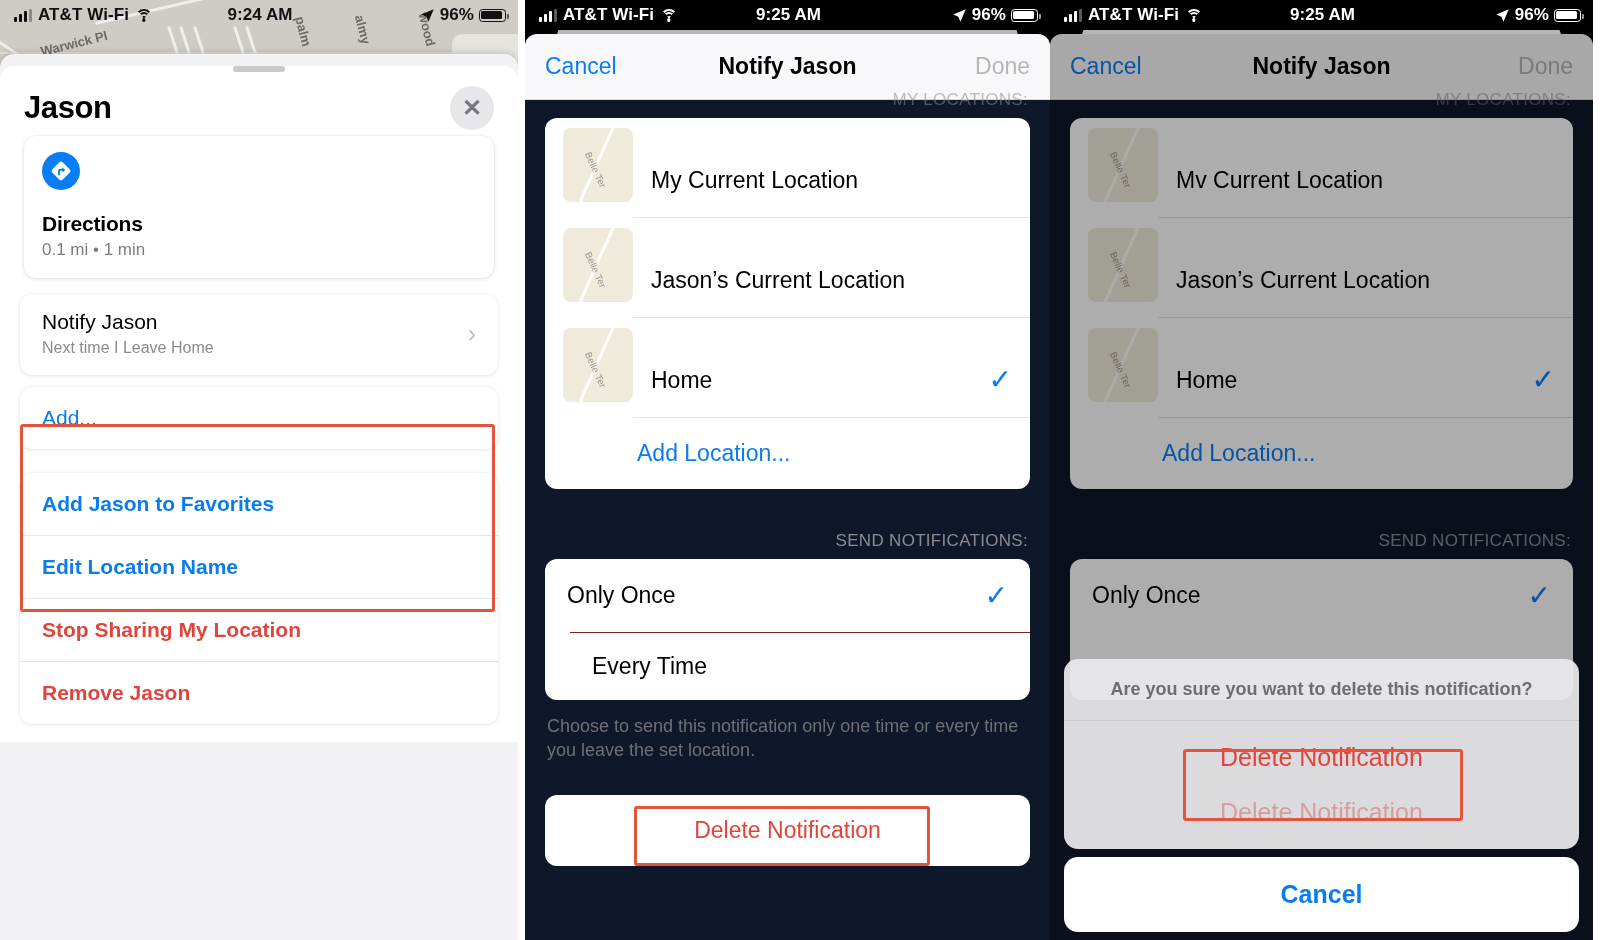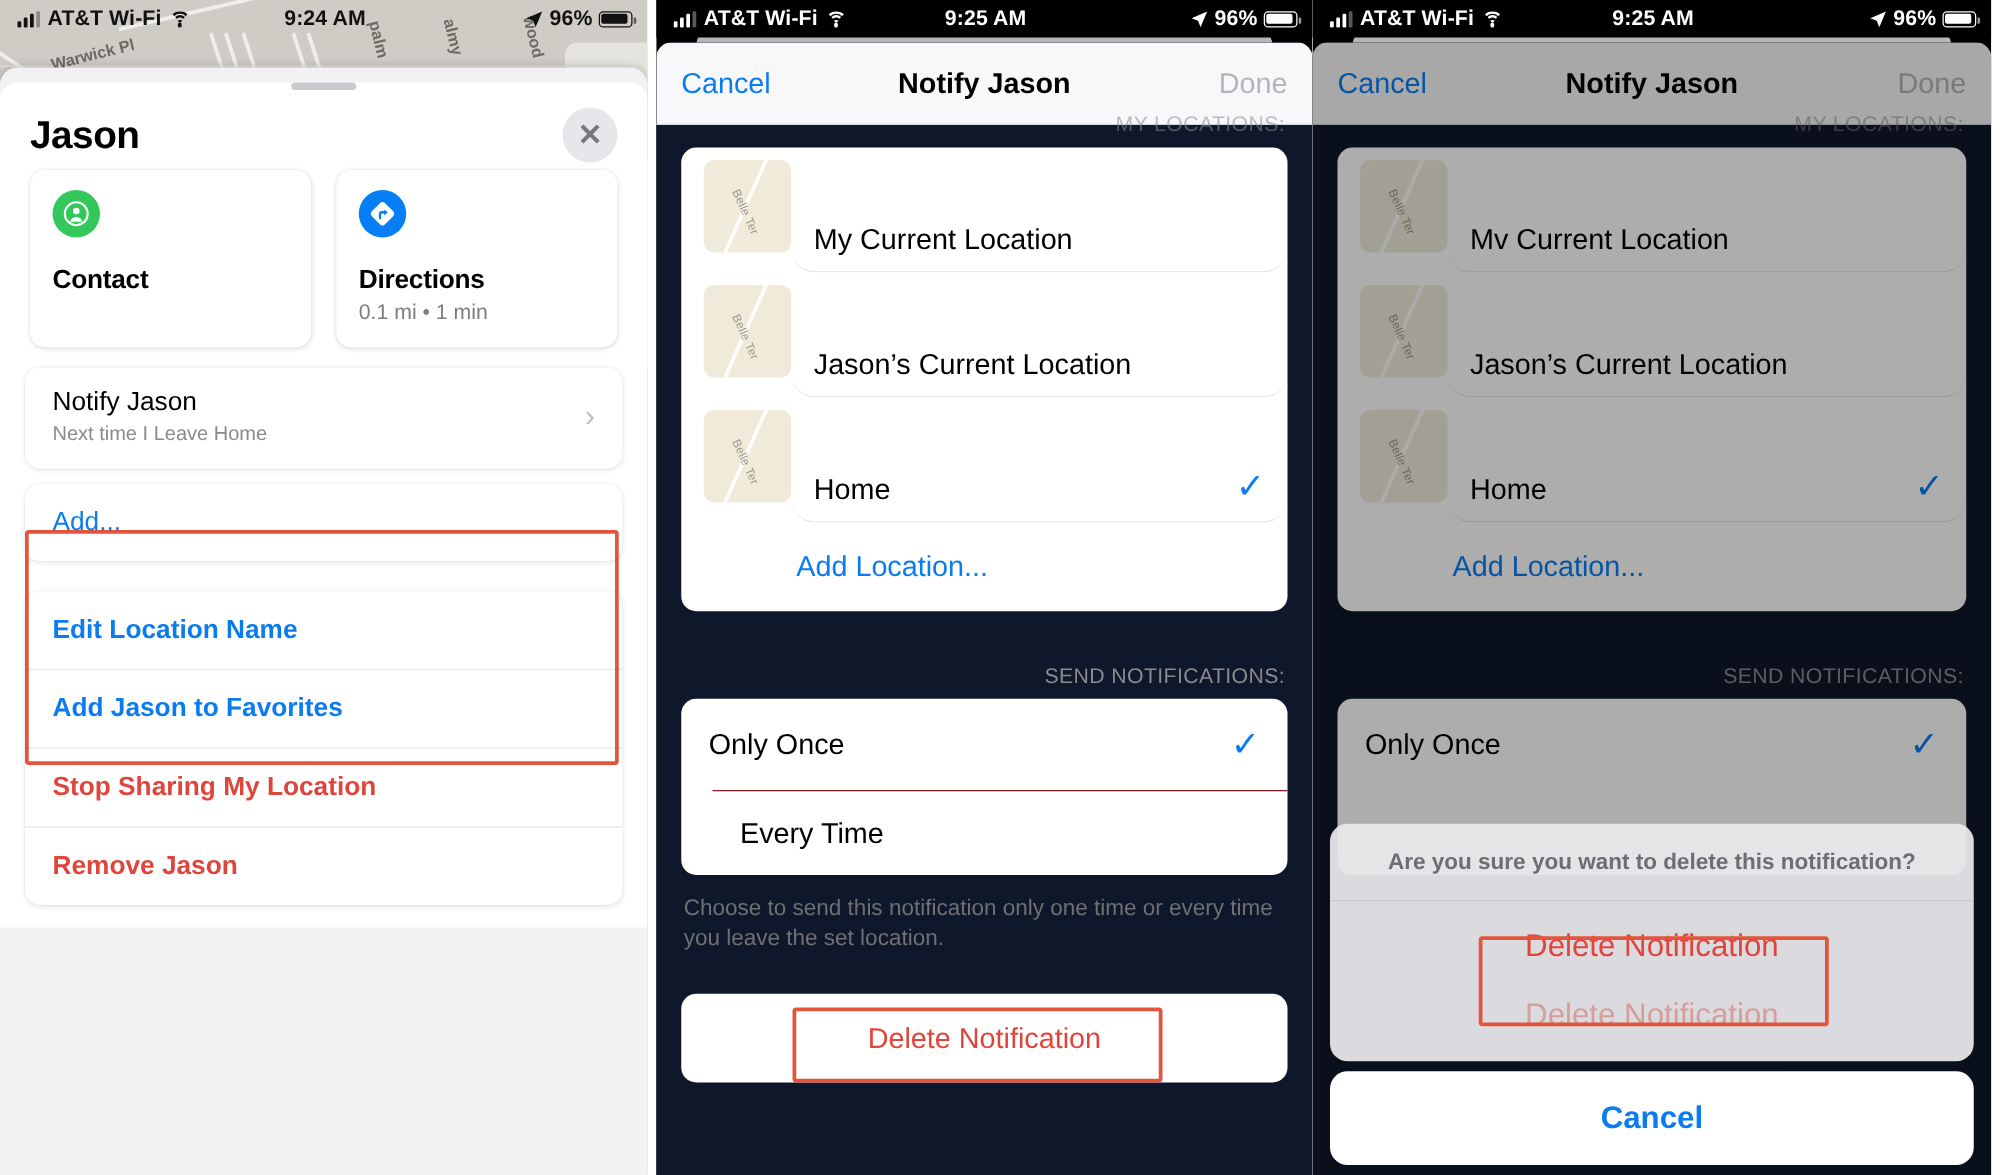--- a/index.html
+++ b/index.html
@@ -147,21 +147,21 @@
     background:#efeada; position:relative; overflow:hidden;
   }
   .thumb .road {
     position:absolute; width:3px; height:130px; background:#fdfdfb;
     left:32px; top:-28px; transform: rotate(24deg); transform-origin: 50% 50%;
   }
   .thumb .tlabel {
     position:absolute; left:30px; top:22px; font-size:9.5px; color:#9a968c;
     transform: rotate(66deg); transform-origin: 0 0; white-space:nowrap; letter-spacing:.2px;
   }
-  .loc-right { flex:1; display:flex; align-items:flex-end; padding: 0 18px 12px 18px; min-height:100px;border-radius:19px; }
+  .loc-right { flex:1; display:flex; align-items:center; padding: 0 18px 0 18px; min-height:100px; }
   .loc-right.bordered { border-bottom:1px solid #e4e4e8; }
   .loc-name { font-size:23px;color:#000;padding-top:26px;flex:1; }
   .tick { color:#0a7cf0; font-size:28px; padding-top:24px; font-weight:500; }
   .addloc { padding: 22px 0 22px 92px; font-size:23px; color:#0a7cf0; }
 
   .opt-row { display:flex;align-items:center;padding: 20px 22px; font-size:23px;color:#000; }
   .opt-row + .opt-row { border-top:1px solid #7f1d1d;margin-left:25px; }
   .opt-row .tick { padding-top:0; }
   .foot-note { font-size:18px;color:#6f6f76;line-height:1.35;padding: 14px 22px 0 22px; }
 
@@ -230,30 +230,20 @@
     <div class="sheet">
       <div class="sheet-top">
         <div class="grabber"></div>
         <div class="sheet-head">
           <div class="sheet-title">Jason</div>
           <div class="close-btn">✕</div>
         </div>
 
         <div class="cards">
           <div class="card">
-            <div class="ic-circle ic-contact">
-              <svg width="22" height="22" viewBox="0 0 24 24" fill="none" stroke="#fff" stroke-width="1.8">
-                <circle cx="12" cy="12" r="10"></circle>
-                  <circle cx="12" cy="9.6" r="2.9" fill="#fff" stroke="none"></circle>
-                <path d="M6.6 19c1-3 3.1-4.2 5.4-4.2S16.4 16 17.4 19" fill="#fff" stroke="none"></path>
-              </svg>
-            </div>
-            <div class="card-title">Contact</div>
-          </div>
-          <div class="card">
             <div class="ic-circle ic-dir">
               <svg width="24" height="24" viewBox="0 0 24 24">
                 <rect x="4.6" y="4.6" width="14.8" height="14.8" rx="3" fill="#fff" transform="rotate(45 12 12)"></rect>
                 <path d="M10 15.4v-3.1a1.5 1.5 0 0 1 1.5-1.5h3.1" stroke="#067ef5" stroke-width="1.9" fill="none" stroke-linecap="round"></path>
                 <path d="M13.4 8.6 16.2 11l-2.8 2.4z" fill="#067ef5"></path>
               </svg>
             </div>
             <div class="card-title">Directions</div>
             <div class="card-sub">0.1 mi • 1 min</div>
           </div>
@@ -268,22 +258,22 @@
             <div class="chev">›</div>
           </div>
         </div>
         <div class="hl-box" style="left:20px; top:370px; width:475px; height:188px;"></div>
 
         <div class="group add-group" style="margin-top:12px;">
           <div class="plain-row blue">Add...</div>
         </div>
 
         <div class="group" style="margin-top:24px;">
+          <div class="plain-row blue bold">Add Jason to Favorites</div>
           <div class="plain-row blue bold">Edit Location Name</div>
-          <div class="plain-row blue bold">Add Jason to Favorites</div>
           <div class="plain-row red bold">Stop Sharing My Location</div>
           <div class="plain-row red bold">Remove Jason</div>
         </div>
       </div>
     </div>
   </div>
 
   <div class="gap"></div>
 
   <div class="panel panel-2">

